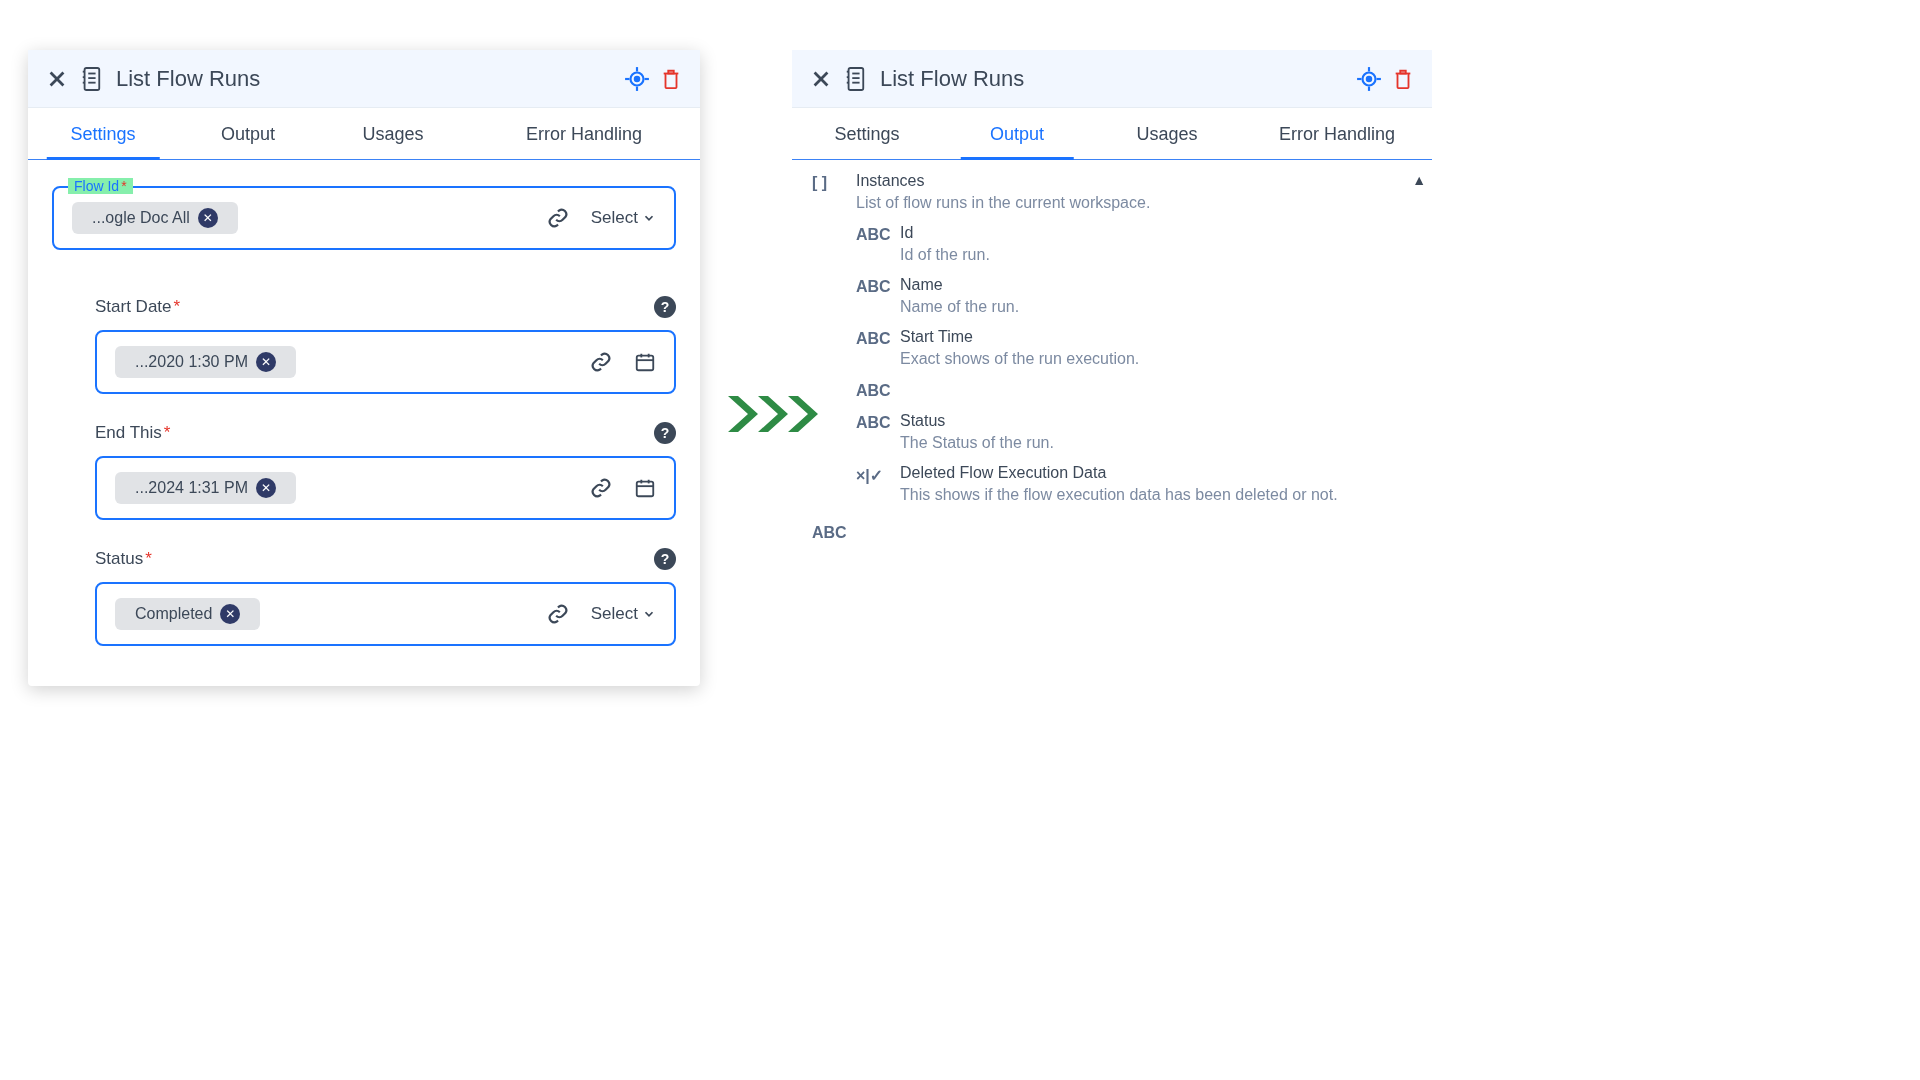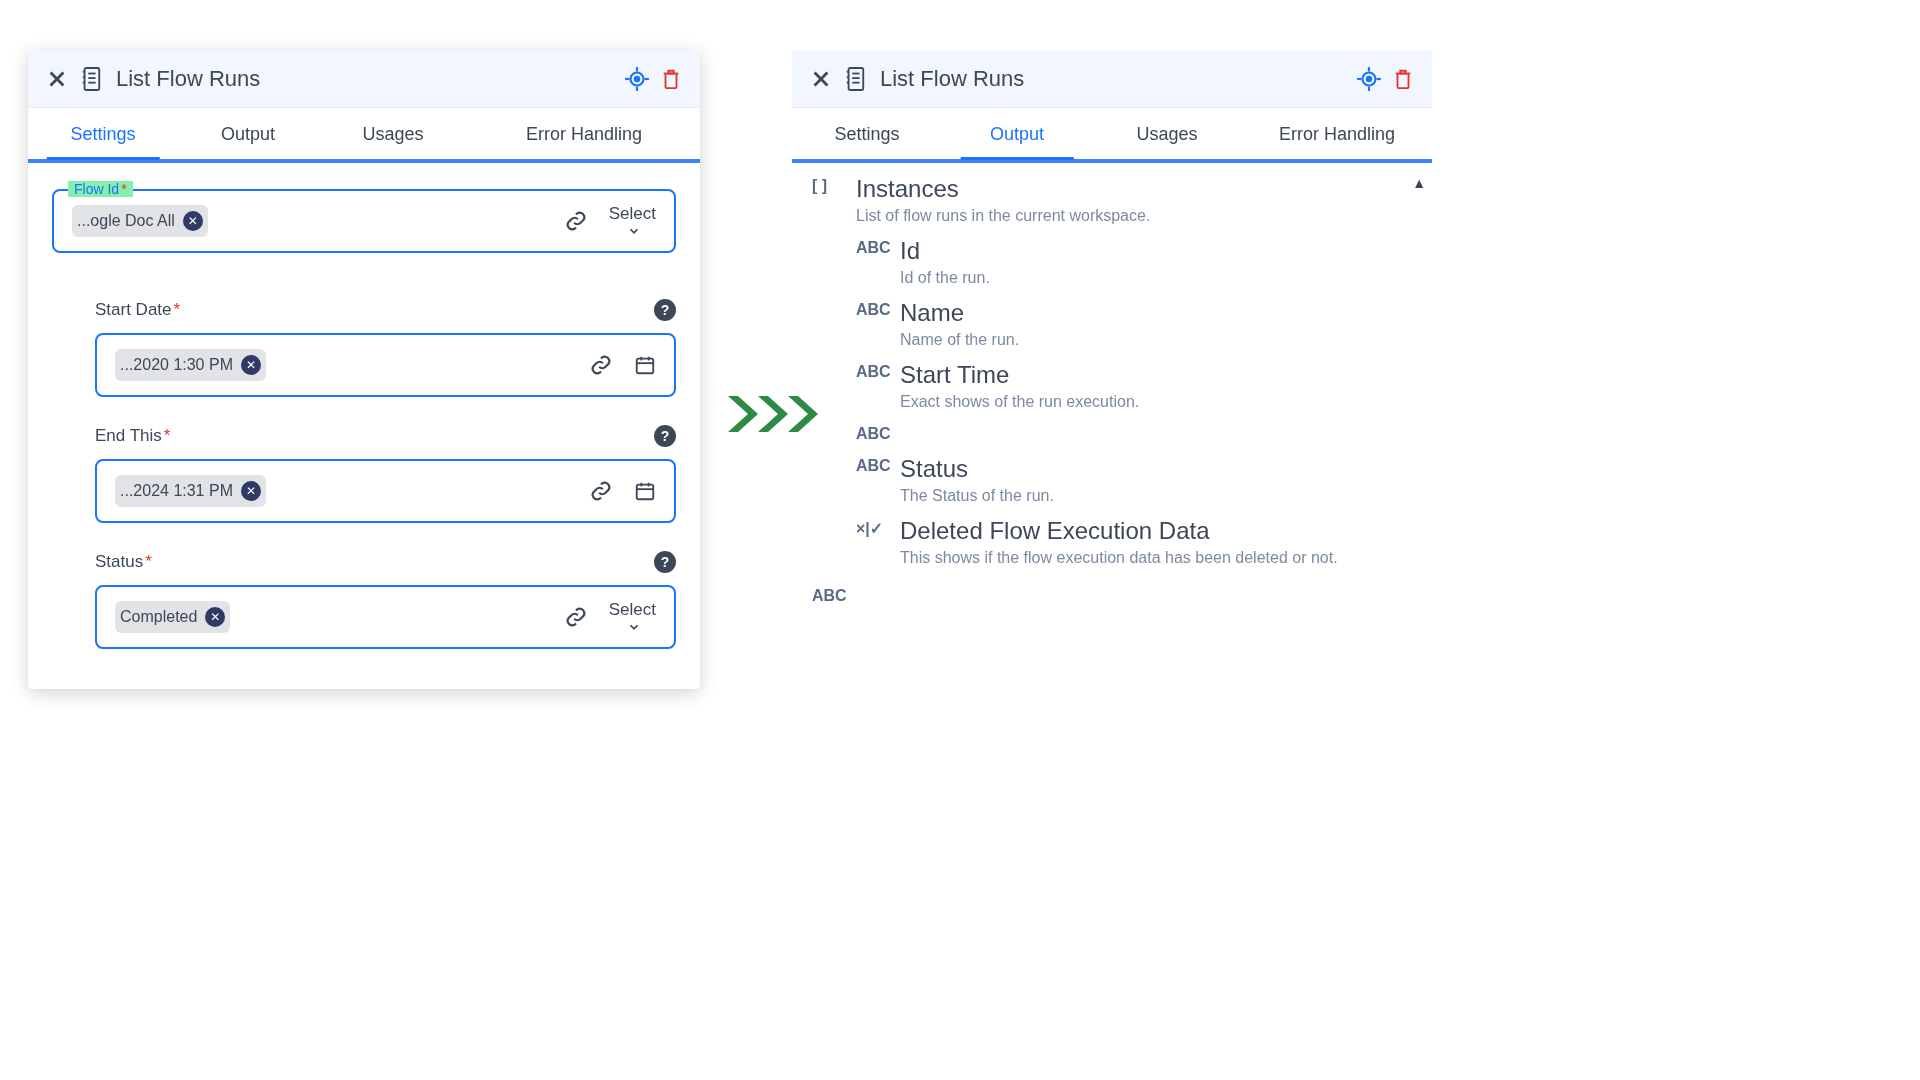--- a/index.html
+++ b/index.html
@@ -11,48 +11,48 @@
 
   
   .hdr { display:flex; align-items:center; height:58px; padding:0 12px; border-bottom:1px solid #e6ecf3; background:#f2f7ff; }
   .hdr .title { font-size:22px; color:#3c4858; flex:1; margin-left:8px; }
   .hdr .iconbtn { width:34px; height:34px; display:flex; align-items:center; justify-content:center; cursor:pointer; }
   .iconbtn svg { stroke:#3c4858; }
   .target svg { stroke:#1a73ff; fill:none; }
   .trash svg { stroke:#e5352b; fill:none; }
 
   
-  .tabs { display:flex; border-bottom:4px solid #3b82f6;align-items:flex-end; }
+  .tabs { display:flex; border-bottom:1px solid #3b82f6;align-items:flex-end; }
   .tab { padding:16px 0 14px; text-align:center; font-size:18px; color:#3c4858; cursor:pointer; flex:1; position:relative; }
   .tab.active { color:#1a73ff; }
   .tab.active::after { content:""; position:absolute; left:50%; transform:translateX(-50%); bottom:-1px; width:75%; height:3px; background:#1a73ff; }
 
   
   .body-L { padding:18px 24px 40px; }
   .field { margin-top:28px;margin-left:43px; }
   .label { font-size:17px; color:#3c4858; display:flex; align-items:center; }
   .req { color:#e5352b; margin-left:2px; }
   .help { margin-left:auto; width:22px; height:22px; border-radius:50%; background:#3c4858; color:#fff; display:flex; align-items:center; justify-content:center; font-size:14px; font-weight:700; cursor:pointer; }
 
   .inputbox { margin-top:12px; border:2px solid #1a73ff; border-radius:8px; display:flex; align-items:center; padding:10px 18px; height:64px; position:relative; }
   .float-label { position:absolute; top:-10px; left:14px; background:#86efac; padding:0 6px; font-size:14px; color:#1a73ff; }
 
-  .chip { display:inline-flex; align-items:center; background:#e1e3e6; border-radius:6px; padding:6px 5px; font-size:16px; color:#3c4858; }
+  .chip { display:inline-flex; align-items:center; background:#e1e3e6; border-radius:6px; padding:6px 20px; font-size:16px; color:#3c4858; }
   .chip .chip-x { margin-left:8px; width:20px; height:20px; border-radius:50%; background:#2f3a67; color:#fff; display:flex; align-items:center; justify-content:center; font-size:12px; cursor:pointer; }
 
   .inputbox .spacer { flex:1; }
-  .inlinebtn { display:flex; align-items:center; cursor:pointer; color:#3c4858; font-size:17px;flex-direction:column; }
+  .inlinebtn { display:flex; align-items:center; cursor:pointer; color:#3c4858; font-size:17px; }
   .inlinebtn svg { stroke:#3c4858; }
   .inlinebtn.gap { margin-left:22px; }
 
   
   .body-R { padding:6px 0 10px 20px; }
   .out-row { display:flex; padding:6px 0; }
   .out-icon { width:44px; font-size:16px; font-weight:700; color:#5a6b85; padding-top:2px; }
-  .out-txt .t1 { font-size:24px; color:#3c4858; }
+  .out-txt .t1 { font-size:16px; color:#3c4858; }
   .out-txt .t2 { font-size:16px; color:#7c8aa1; margin-top:4px; }
   .out-indent { margin-left:44px; }
   .expand { margin-left:auto; padding-right:6px; color:#3c4858; font-size:14px; }
 
   
   .arrows { position:absolute; left:726px; top:392px; display:flex; align-items:center; }
   .arrows svg { fill:#2e8b45; }
 </style>
 </head>
 <body>

